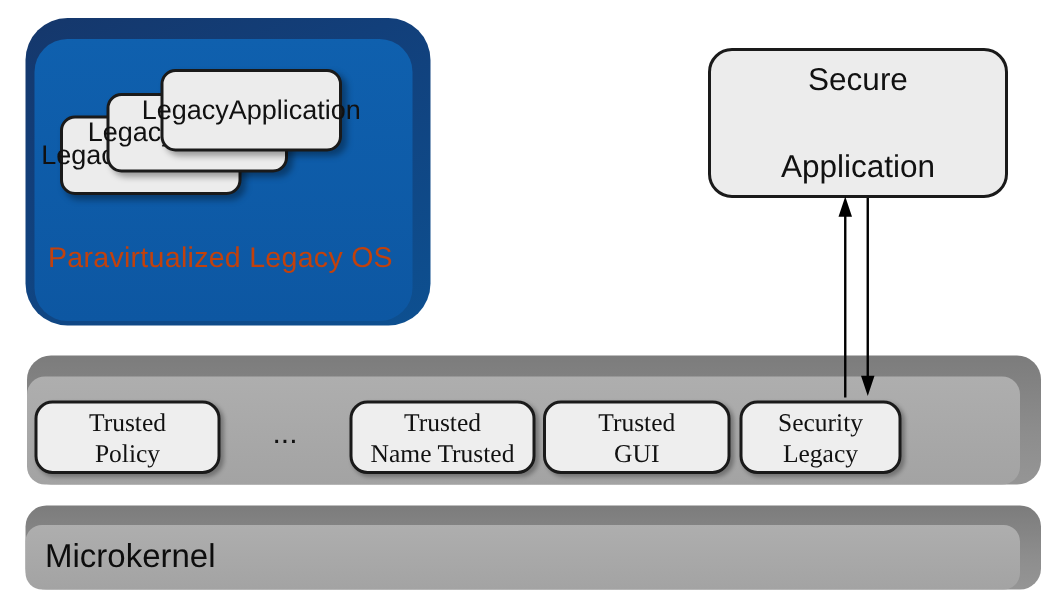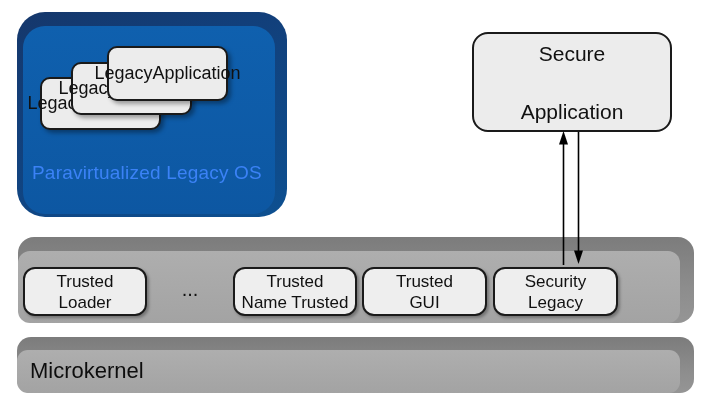--- a/index.html
+++ b/index.html
@@ -23,21 +23,21 @@
   }
   .os-face {
     position: absolute;
     left: 23px; top: 26px; width: 252px; height: 188px;
     border-radius: 22px;
     background: linear-gradient(180deg, #0f60ae 0%, #0d57a2 100%);
   }
   .os-label {
     position: absolute;
     left: 32px; top: 162px;
-    color: #3b82f6;
+    color: #c2410c;
     font-size: 19px;
     letter-spacing: 0.2px;
     white-space: nowrap;
   }
 
   
   .app-card {
     position: absolute;
     background: #ececec;
     border: 2px solid #1a1a1a;
@@ -113,25 +113,26 @@
     box-shadow: 2px 2px 3px rgba(0,0,0,0.3);
     display: flex;
     flex-direction: column;
     align-items: center;
     justify-content: center;
     font-size: 17px;
     line-height: 21px;
     color: #111;
     text-align: center;
     white-space: nowrap;
+    font-family: Liberation Serif, serif;
   }
   .svc-loader    { left: 23px;  width: 124px; }
   .svc-ns        { left: 233px; width: 124px; }
   .svc-gui       { left: 362px; width: 125px; }
-  .svc-policy    { left: 493px; width: 125px; }
+  .svc-policy    { left: 493px; width: 108px; }
 
   .ellipsis {
     position: absolute;
     left: 166px; top: 278px; width: 48px;
     text-align: center;
     font-size: 20px;
     color: #111;
   }
 </style>
 </head>
@@ -160,21 +161,21 @@
   <div class="secure-app">
     <span>Secure</span>
     <span>Application</span>
   </div>
 
   <div class="bar-outer trusted-outer"></div>
   <div class="bar-face trusted-face"></div>
 
   <div class="svc-box svc-loader">
     <span>Trusted</span>
-    <span>Loader</span>
+    <span>Policy</span>
   </div>
 
   <div class="ellipsis">...</div>
 
   <div class="svc-box svc-ns">
     <span>Trusted</span>
     <span>Name Trusted</span>
   </div>
 
   <div class="svc-box svc-gui">

